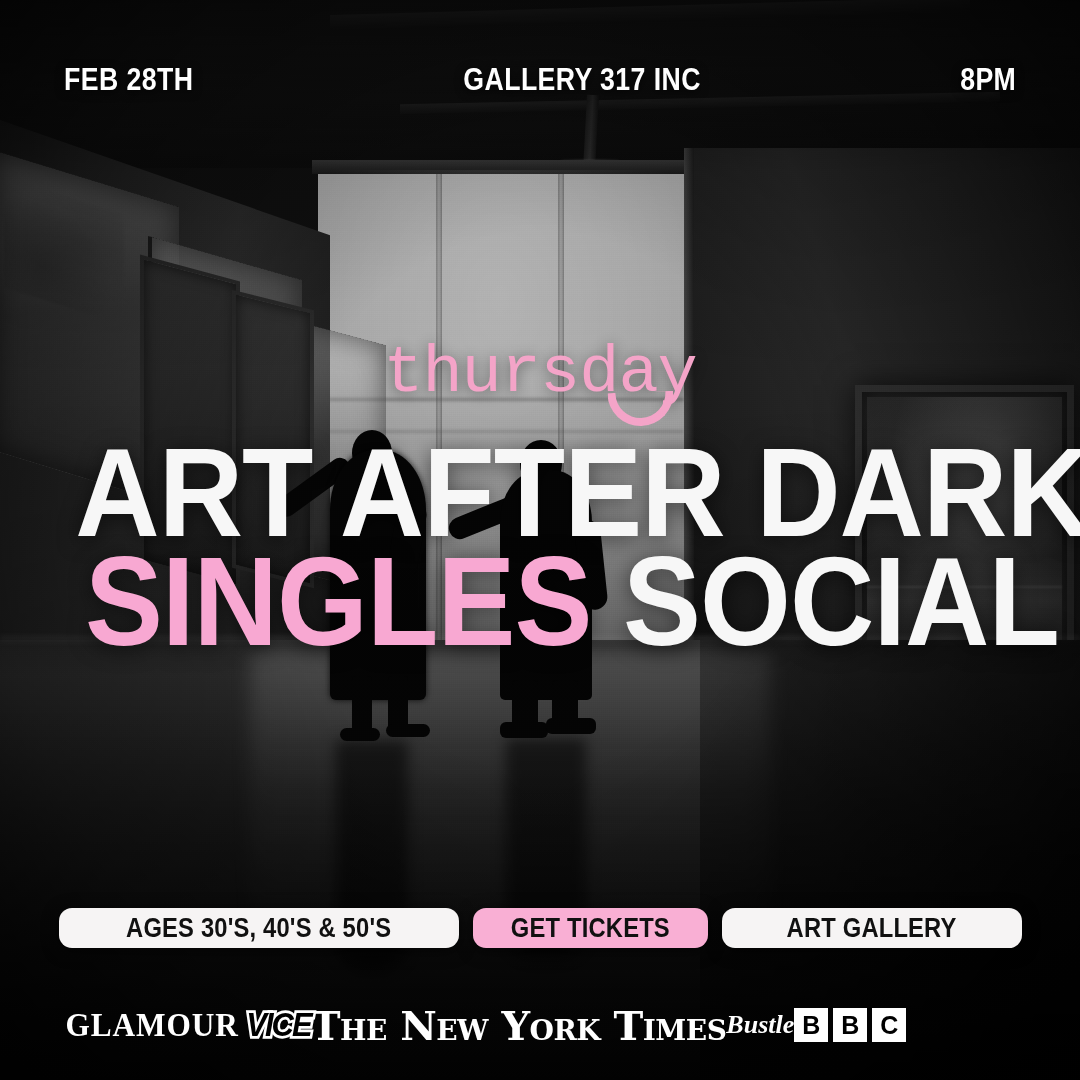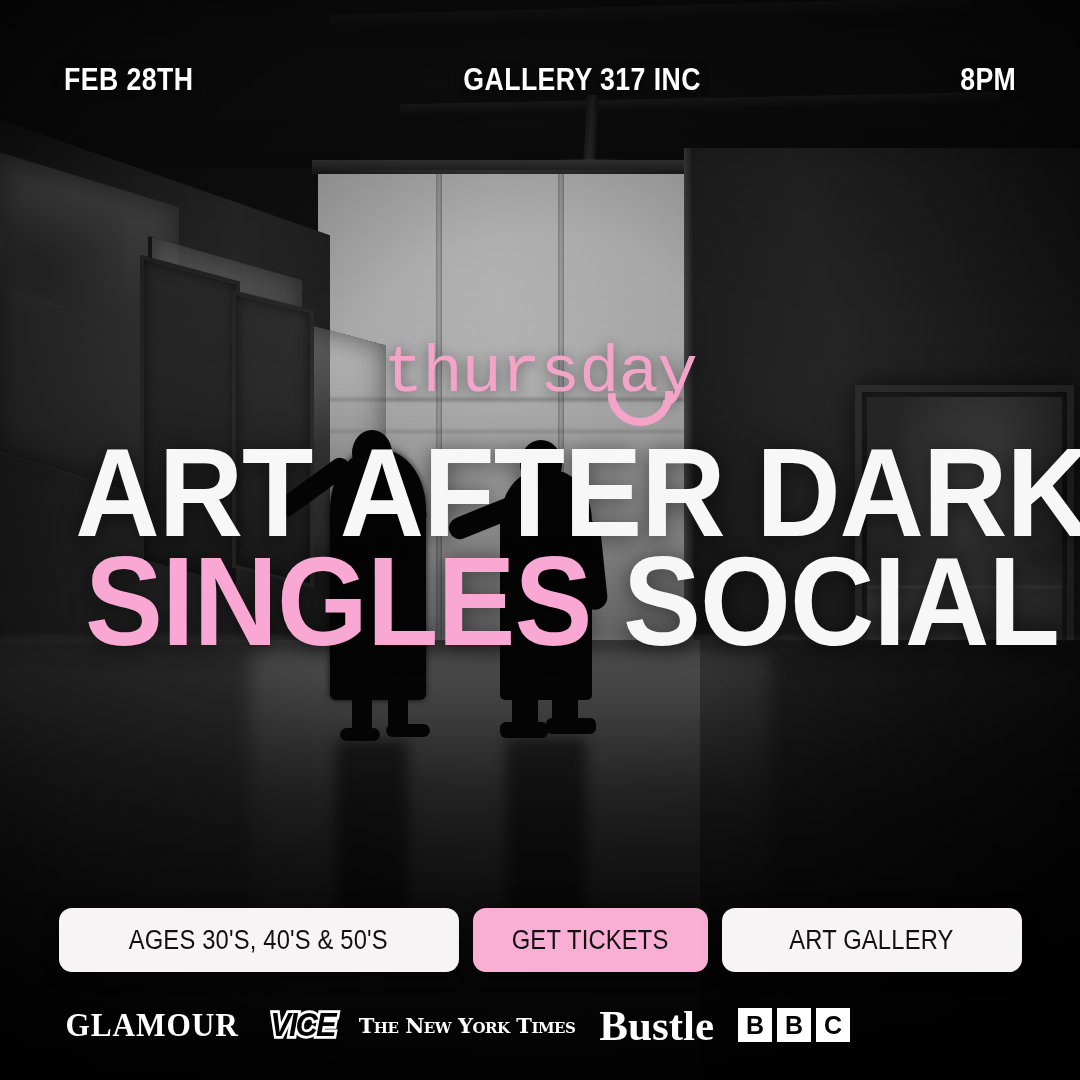--- a/index.html
+++ b/index.html
@@ -270,23 +270,23 @@
   .hl-pink{color:#F8A8D2;}
 
   
   .pills{
     position:absolute;left:0;top:908px;width:1080px;
     display:flex;justify-content:center;align-items:center;gap:14px;
     padding:0 58px;box-sizing:border-box;
   }
   .pill{
     display:flex;align-items:center;justify-content:center;
-    height:64px;border-radius:13px;
-    font-family:"Liberation Sans", sans-serif;
-    font-weight:400;font-size:27px;letter-spacing:.2px;
+    height:40px;border-radius:13px;
+    font-family:"Liberation Sans", sans-serif;
+    font-weight:700;font-size:27px;letter-spacing:.2px;
     color:#111;white-space:nowrap;
     box-shadow:0 3px 16px rgba(0,0,0,.55);
     box-sizing:border-box;
   }
   .pill span{display:inline-block;transform:scaleX(.88);}
   .pill-white{background:#f6f4f4;}
   .pill-pink{background:#F9AFD4;}
   .pill-ages{flex:0 0 400px;}
   .pill-venue{flex:0 0 300px;}
   .pill-cta{flex:0 0 235px;}
@@ -308,26 +308,26 @@
     font-family:"Liberation Sans", sans-serif;
     font-weight:700;font-size:31px;font-style:italic;
     letter-spacing:-2px;
     -webkit-text-stroke:5px #fff;
     color:#000;
     paint-order:stroke fill;
     transform:scaleY(1.08);
   }
   .logo-nyt{
     font-family:"DejaVu Serif", serif;
-    font-weight:700;font-size:21px;letter-spacing:-.5px;
+    font-weight:700;font-size:40px;letter-spacing:-.5px;
     font-variant:small-caps;
   }
   .logo-bustle{
     font-family:"Liberation Serif", serif;
-    font-weight:700;font-size:43px;letter-spacing:0;
+    font-weight:700;font-size:26px;letter-spacing:0;font-style:italic;
   }
   .logo-bbc{display:flex;gap:5px;}
   .bbc-box{
     width:34px;height:34px;background:#fff;color:#000;
     display:flex;align-items:center;justify-content:center;
     font-family:"Liberation Sans", sans-serif;
     font-weight:700;font-size:25px;
   }
 </style>
 </head>

